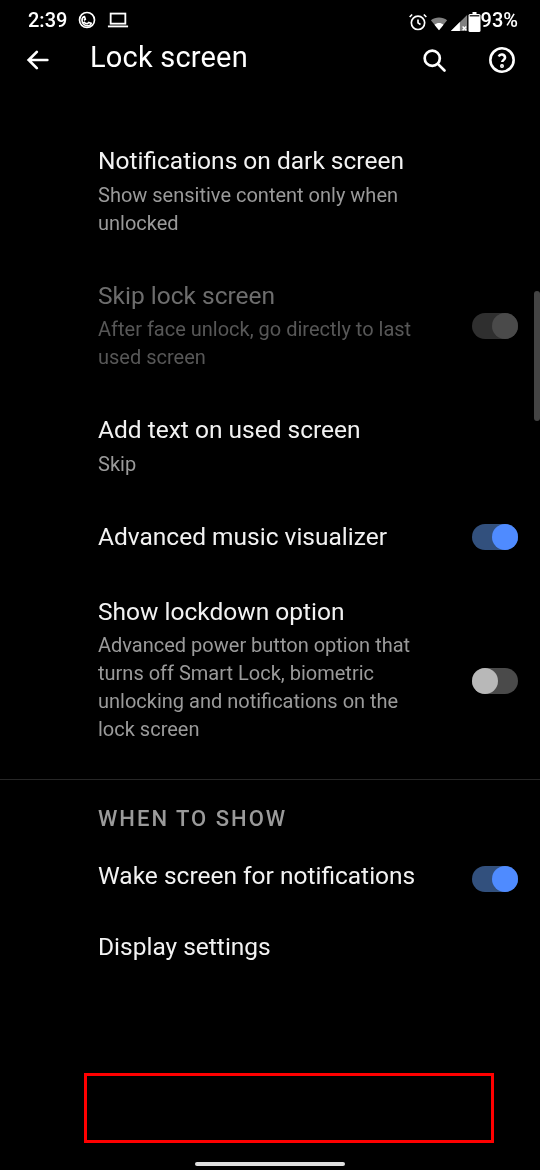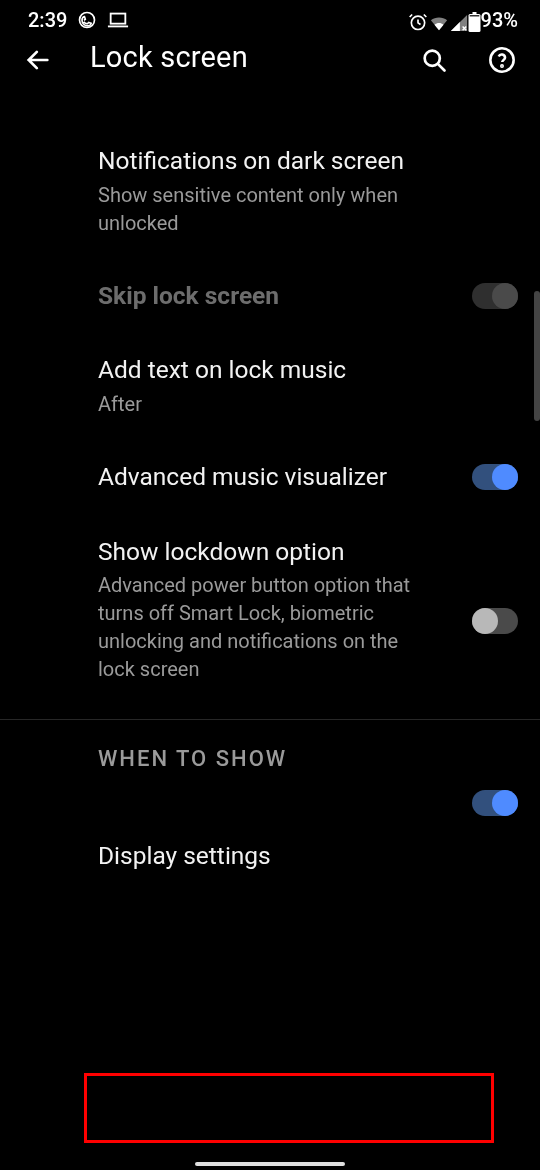--- a/index.html
+++ b/index.html
@@ -59,21 +59,21 @@
       color: #f2f2f2;
       line-height: 1.25;
       font-weight: 400;
     }
     .item .subtitle {
       font-size: 20px;
       color: #9a9a9a;
       line-height: 1.4;
       margin-top: 4px;
     }
-    .item.disabled .title { color: #6d6d6d; font-weight: bold; }
+    .item.disabled .title { color: #6d6d6d; }
     .item.disabled .subtitle { color: #575757; }
     .toggle {
       position: absolute;
       right: 22px;
       top: 50%;
       transform: translateY(-50%);
       width: 46px;
       height: 26px;
       border-radius: 13px;
       background: #4a4a4a;
@@ -205,45 +205,47 @@
 <div class="content">
   <div class="scrollbar-hint"></div>
 
   <div class="item first-item">
     <div class="title">Notifications on dark screen</div>
     <div class="subtitle">Show sensitive content only when unlocked</div>
   </div>
 
   <div class="item disabled" style="padding-right:120px;">
     <div class="title">Skip lock screen</div>
+    <div class="subtitle">After face unlock, go directly to last used screen</div>
     <div class="toggle"></div>
   </div>
 
   <div class="item">
-    <div class="title">Add text on lock music</div>
-    <div class="subtitle">After</div>
+    <div class="title">Add text on used screen</div>
+    <div class="subtitle">Skip</div>
   </div>
 
 
   <div class="item">
     <div class="title">Advanced music visualizer</div>
     <div class="toggle on"></div>
   </div>
 
   <div class="item lockdown" style="">
     <div class="title">Show lockdown option</div>
     <div class="subtitle">Advanced power button option that turns off Smart Lock, biometric unlocking and notifications on the lock screen</div>
     <div class="toggle"></div>
   </div>
 
   <div class="divider"></div>
 
   <div class="section-header">WHEN TO SHOW</div>
 
   <div class="item wakescreen" style="padding-right:120px;">
+    <div class="title">Wake screen for notifications</div>
     <div class="toggle on"></div>
   </div>
 
   <div class="item" style="padding-top:18px;">
     <div class="title">Display settings</div>
   </div>
 
 </div>
 
 <div class="highlight-box" style="left:84px; top:1073px; width:410px; height:70px;"></div>

